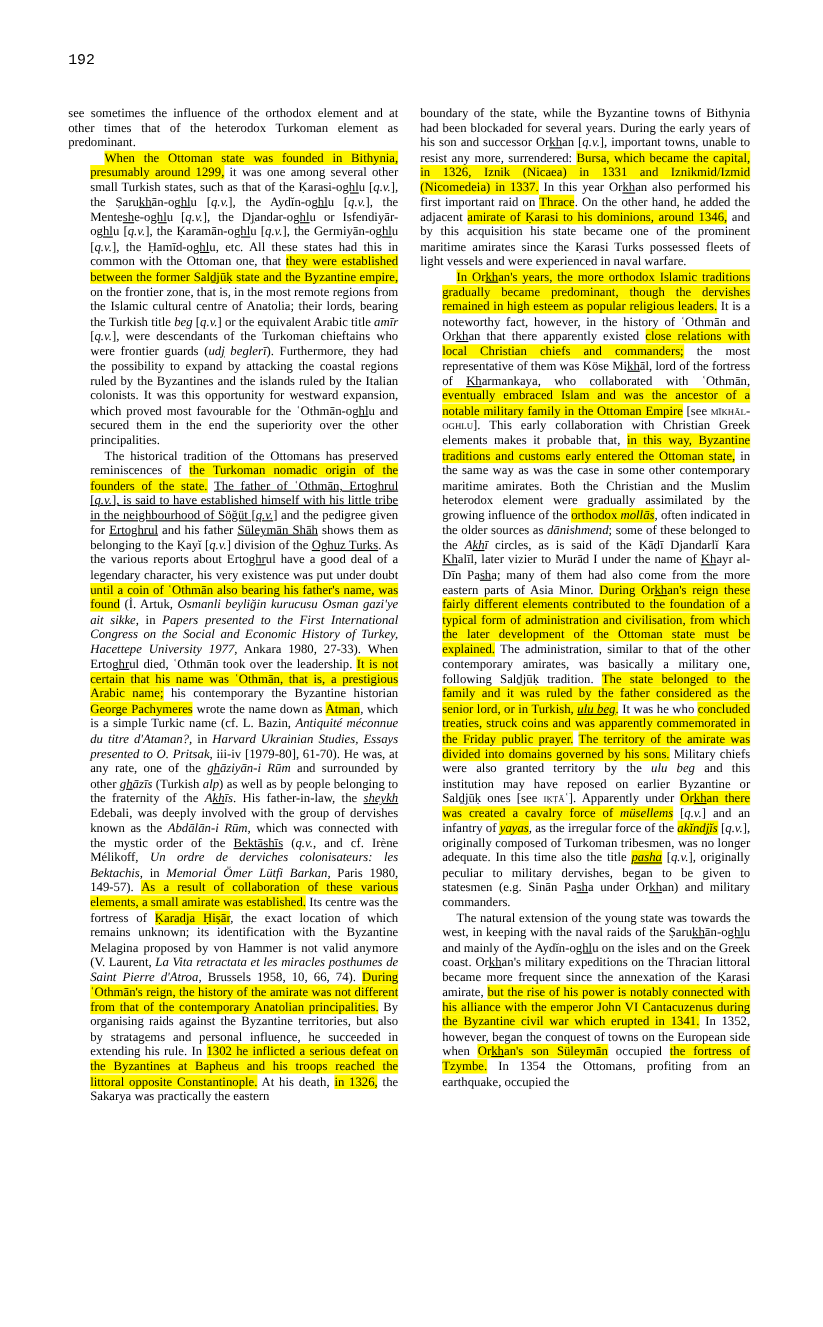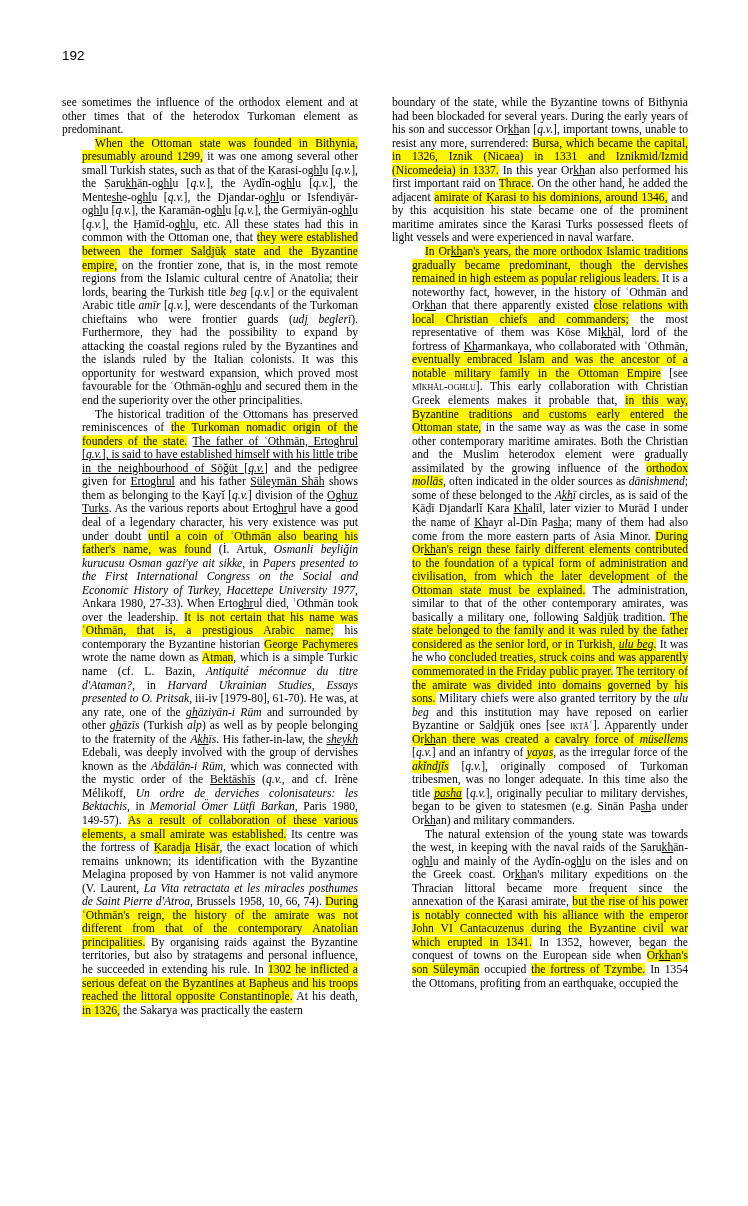--- a/index.html
+++ b/index.html
@@ -21,39 +21,39 @@
     top: 48px;
     left: 62px;
     width: 624px;
     height: 20px;
   }
   .folio {
     position: absolute;
     left: 0;
     top: 0;
     font-size: 13.5px;
-    font-family: Liberation Sans, sans-serif;
+    font-family: Liberation Mono, monospace;
   }
   .runhead {
     position: absolute;
     left: 0;
     top: 0;
     width: 624px;
     text-align: center;
     font-size: 13px;
     letter-spacing: 0.9px;
     font-family: "Liberation Serif", serif;
   }
   .columns {
     position: absolute;
     top: 96px;
     left: 62px;
     width: 626px;
     display: flex;
-    gap: 34px;
+    gap: 20px;
   }
   .col {
     width: 300px;
     font-size: 11.6px;
     line-height: 13.55px;
     text-align: justify;
     text-justify: inter-word;
     hyphens: manual;
   }
   .col p {

